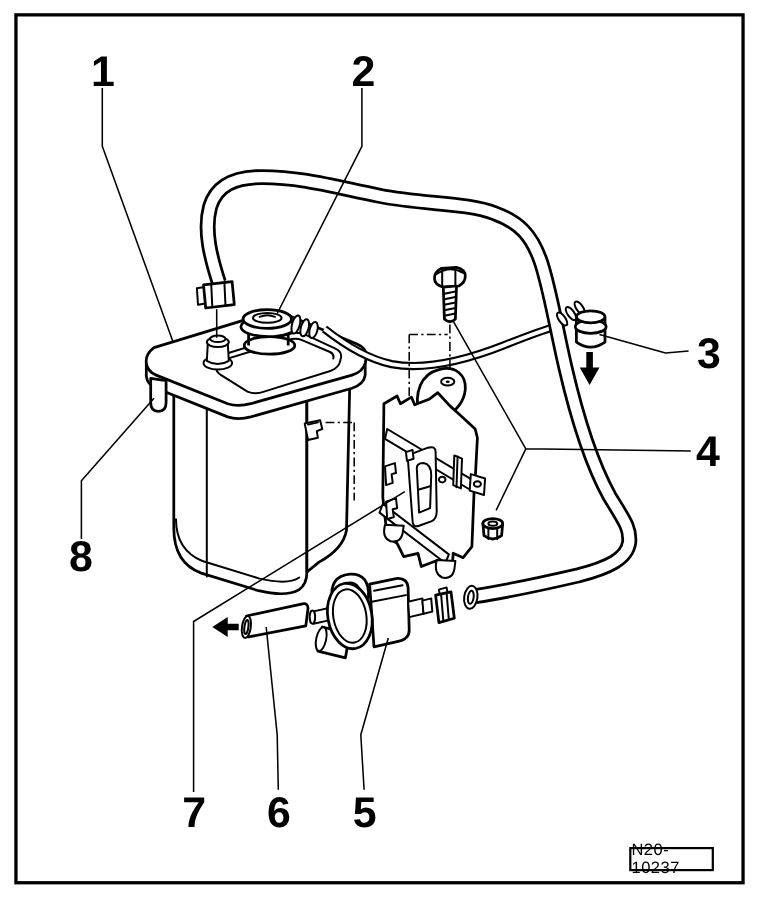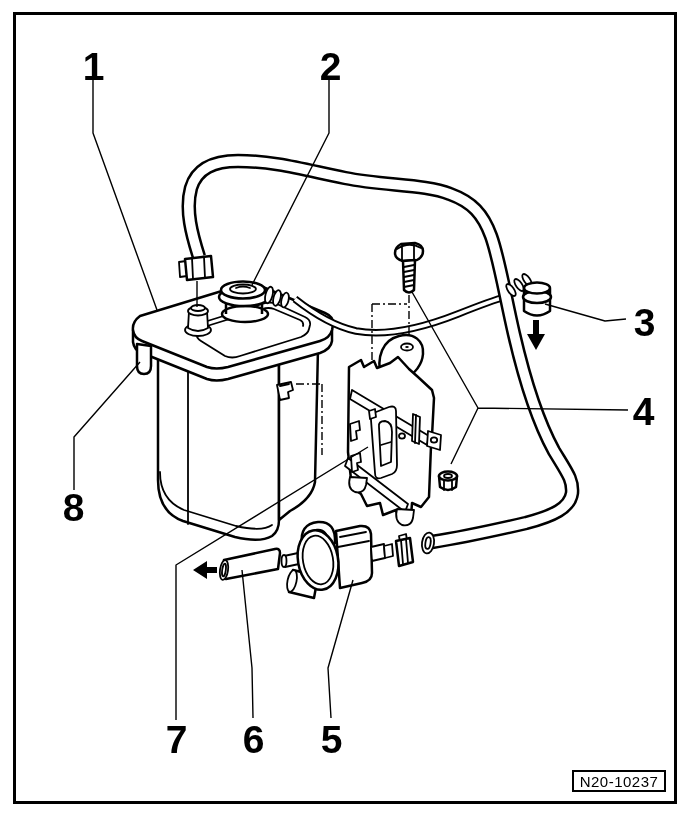--- a/index.html
+++ b/index.html
@@ -18,21 +18,21 @@
     font-weight:bold;
     font-size:39px;
     color:#000;
     line-height:1;
     letter-spacing:-1px;
     user-select:none;
   }
   .figure-id{
     position:absolute;
     left:572px;top:770px;
-    width:94px;height:22px;
+    width:77px;height:22px;
     border:2px solid #000;
     box-sizing:border-box;
     display:flex;align-items:center;justify-content:center;
     font-size:15px;
     letter-spacing:0.5px;
     color:#000;
     background:#fff;
   }
   .lnf{fill:#fff;stroke:#000;stroke-width:2.5;stroke-linejoin:round;}
   .fine{fill:none;stroke:#000;stroke-width:1.8;stroke-linejoin:round;stroke-linecap:round;}

